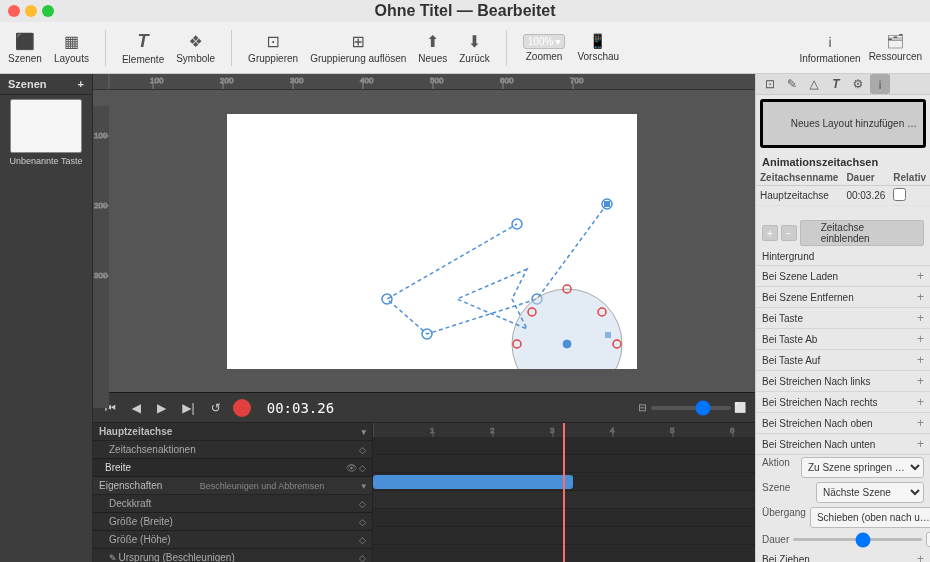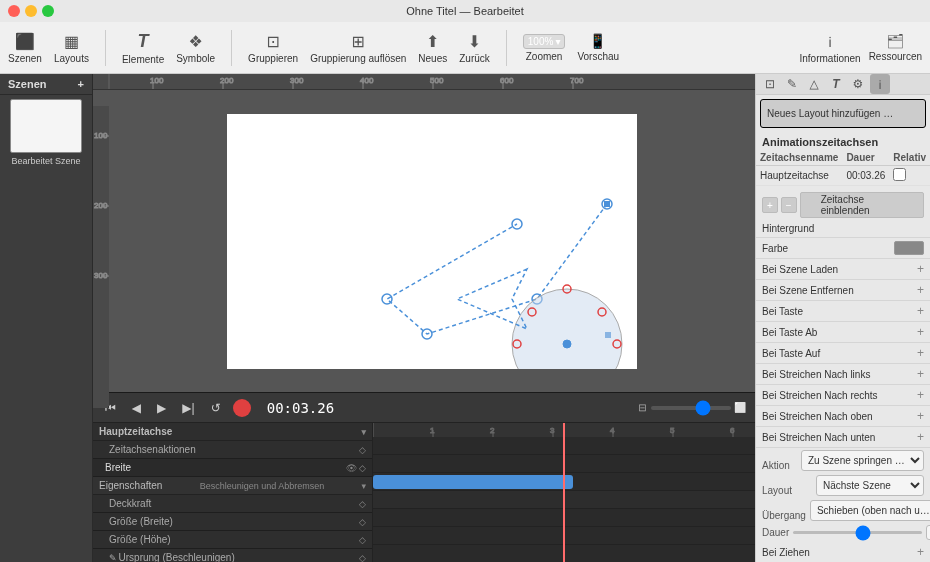--- a/index.html
+++ b/index.html
@@ -5,21 +5,21 @@
     * { box-sizing: border-box; margin: 0; padding: 0; }
     body { font-family: -apple-system, BlinkMacSystemFont, "Helvetica Neue", Arial, sans-serif; font-size: 11px; background: #3a3a3a; color: #fff; width: 930px; height: 562px; overflow: hidden; }
 
     
     #titlebar { background: #e8e8e8; height: 22px; display: flex; align-items: center; padding: 0 8px; position: relative; }
     .traffic-lights { display: flex; gap: 5px; }
     .tl { width: 12px; height: 12px; border-radius: 50%; }
     .tl-red { background: #ff5f57; }
     .tl-yellow { background: #febc2e; }
     .tl-green { background: #28c840; }
-    #titlebar .title { position: absolute; left: 50%; transform: translateX(-50%); font-size: 11px; color: #333; font-weight: 400; }
+    #titlebar .title { position: absolute; left: 50%; transform: translateX(-50%); font-size: 16px; color: #333; font-weight: 700; }
 
     
     #toolbar { background: #f0f0f0; border-bottom: 1px solid #ccc; height: 52px; display: flex; align-items: center; padding: 0 8px; gap: 12px; }
     .toolbar-group { display: flex; flex-direction: column; align-items: center; gap: 2px; cursor: pointer; }
     .toolbar-label { font-size: 10px; color: #333; }
     .toolbar-icon { font-size: 16px; color: #555; }
     .toolbar-sep { width: 1px; height: 36px; background: #ccc; margin: 0 4px; }
 
     
     #main { display: flex; height: calc(562px - 22px - 52px); }
@@ -63,38 +63,38 @@
 
     .prop-section { height: 18px; display: flex; align-items: center; padding: 0 6px; font-size: 10px; color: #bbb; background: #323232; border-bottom: 1px solid #222; justify-content: space-between; text-align: center; }
     .prop-row { height: 18px; display: flex; align-items: center; padding: 0 6px 0 16px; font-size: 10px; color: #aaa; border-bottom: 1px solid #1e1e1e; }
 
     
     #right-panel { width: 175px; background: #e8e8e8; border-left: 1px solid #ccc; display: flex; flex-direction: column; overflow-y: auto; }
     #right-panel-toolbar { height: 30px; background: #ddd; display: flex; align-items: center; padding: 0 4px; gap: 2px; border-bottom: 1px solid #ccc; }
     .rp-icon-btn { width: 20px; height: 20px; display: flex; align-items: center; justify-content: center; font-size: 12px; color: #555; cursor: pointer; border-radius: 3px; }
     .rp-icon-btn.active { background: #aaa; }
 
-    .rp-add-layout { background: #ccc; margin: 4px; padding: 8px 6px; border-radius: 3px; font-size: 10px; color: #333; text-align: left; cursor: pointer; border: 1px solid #000000; }
+    .rp-add-layout { background: #ccc; margin: 4px; padding: 16px 6px; border-radius: 3px; font-size: 10px; color: #333; text-align: right; cursor: pointer; border: 3px solid #000000; }
 
     .rp-section-title { font-size: 11px; font-weight: 600; color: #333; padding: 4px 6px 2px; }
-    .rp-table { width: 100%; border-collapse: collapse; margin-bottom: 4px; }
+    .rp-table { width: 100%; border-collapse: collapse; margin-bottom: 12px; }
     .rp-table th { font-size: 10px; color: #555; padding: 2px 4px; text-align: left; border-bottom: 1px solid #ccc; }
     .rp-table td { font-size: 10px; color: #333; padding: 2px 4px; border-bottom: 1px solid #e0e0e0; }
     .rp-table .col-dauer { color: #333; }
 
     .rp-btn-row { display: flex; align-items: center; gap: 3px; padding: 2px 6px; }
     .rp-small-btn { width: 18px; height: 16px; background: #ccc; border: 1px solid #bbb; border-radius: 2px; display: flex; align-items: center; justify-content: center; font-size: 10px; cursor: pointer; }
     .rp-small-btn-text { background: #ccc; border: 1px solid #bbb; border-radius: 2px; font-size: 10px; color: #333; cursor: pointer; margin-left: auto; padding: 1px 20px; }
 
     .rp-row { display: flex; align-items: center; padding: 3px 6px; border-bottom: 1px solid #d5d5d5; font-size: 10px; color: #333; }
     .rp-row .label { flex: 1; }
     .rp-row .plus { margin-left: auto; color: #888; cursor: pointer; font-size: 12px; }
     .rp-color-swatch { width: 30px; height: 14px; background: #888888; border: 1px solid #999; display: inline-block; vertical-align: middle; border-radius: 2px; margin-left: auto; }
 
-    .rp-select-row { display: flex; align-items: flex-end; padding: 2px 6px; font-size: 10px; color: #333; gap: 4px; }
+    .rp-select-row { display: flex; align-items: flex-start; padding: 2px 6px; font-size: 10px; color: #333; gap: 4px; }
     .rp-select-row .label { width: 50px; color: #555; }
     .rp-select { flex: 1; font-size: 10px; background: #f5f5f5; border: 1px solid #bbb; border-radius: 3px; padding: 3px 2px; color: #333; }
     .rp-slider-row { display: flex; align-items: center; padding: 2px 6px; font-size: 10px; color: #333; gap: 4px; }
     .rp-slider-row .label { width: 50px; color: #555; }
     .rp-slider { flex: 1; appearance: none; height: 3px; background: #bbb; border-radius: 2px; }
     .rp-slider-val-box { font-size: 10px; background: #f5f5f5; border: 1px solid #bbb; border-radius: 3px; padding: 1px 4px; color: #333; min-width: 30px; text-align: center; }
 
     .rp-action-btn { display: block; width: calc(100% - 12px); margin: 4px 6px; padding: 4px; background: #ccc; border: 1px solid #bbb; border-radius: 3px; font-size: 10px; color: #333; text-align: center; cursor: pointer; }
 
     
@@ -175,21 +175,21 @@
 
   <div id="sidebar">
     <div id="sidebar-header">
       <span>Szenen</span>
       <span class="add-btn">+</span>
     </div>
     <div class="scene-item">
       <div class="scene-thumb">
         <div class="scene-thumb-inner"></div>
       </div>
-      <span class="scene-label">Bearbeitet Szene</span>
+      <span class="scene-label">Unbenannte Taste</span>
     </div>
   </div>
 
   <div style="flex:1;display:flex;flex-direction:column;overflow:hidden;">
 
     <div id="canvas-area">
 
       <div id="ruler-top">
         <svg width="100%" height="16">
           <rect width="100%" height="16" fill="#4a4a4a"></rect>
@@ -402,24 +402,20 @@
 
     <div class="rp-btn-row">
       <div class="rp-small-btn">+</div>
       <div class="rp-small-btn">−</div>
       <div class="rp-small-btn-text">Zeitachse einblenden</div>
     </div>
 
     <div class="rp-row">
       <span class="label">Hintergrund</span>
     </div>
-    <div class="rp-row">
-      <span class="label">Farbe</span>
-      <div class="rp-color-swatch"></div>
-    </div>
 
     <div class="rp-row">
       <span class="label">Bei Szene Laden</span>
       <span class="plus">+</span>
     </div>
     <div class="rp-row">
       <span class="label">Bei Szene Entfernen</span>
       <span class="plus">+</span>
     </div>
     <div class="rp-row">
@@ -451,21 +447,21 @@
       <span class="plus">+</span>
     </div>
 
     <div class="rp-select-row">
       <span class="label">Aktion</span>
       <select class="rp-select">
         <option>Zu Szene springen …</option>
       </select>
     </div>
     <div class="rp-select-row">
-      <span class="label">Layout</span>
+      <span class="label">Szene</span>
       <select class="rp-select">
         <option>Nächste Szene</option>
       </select>
     </div>
     <div class="rp-select-row">
       <span class="label">Übergang</span>
       <select class="rp-select">
         <option>Schieben (oben nach u…</option>
       </select>
     </div>

